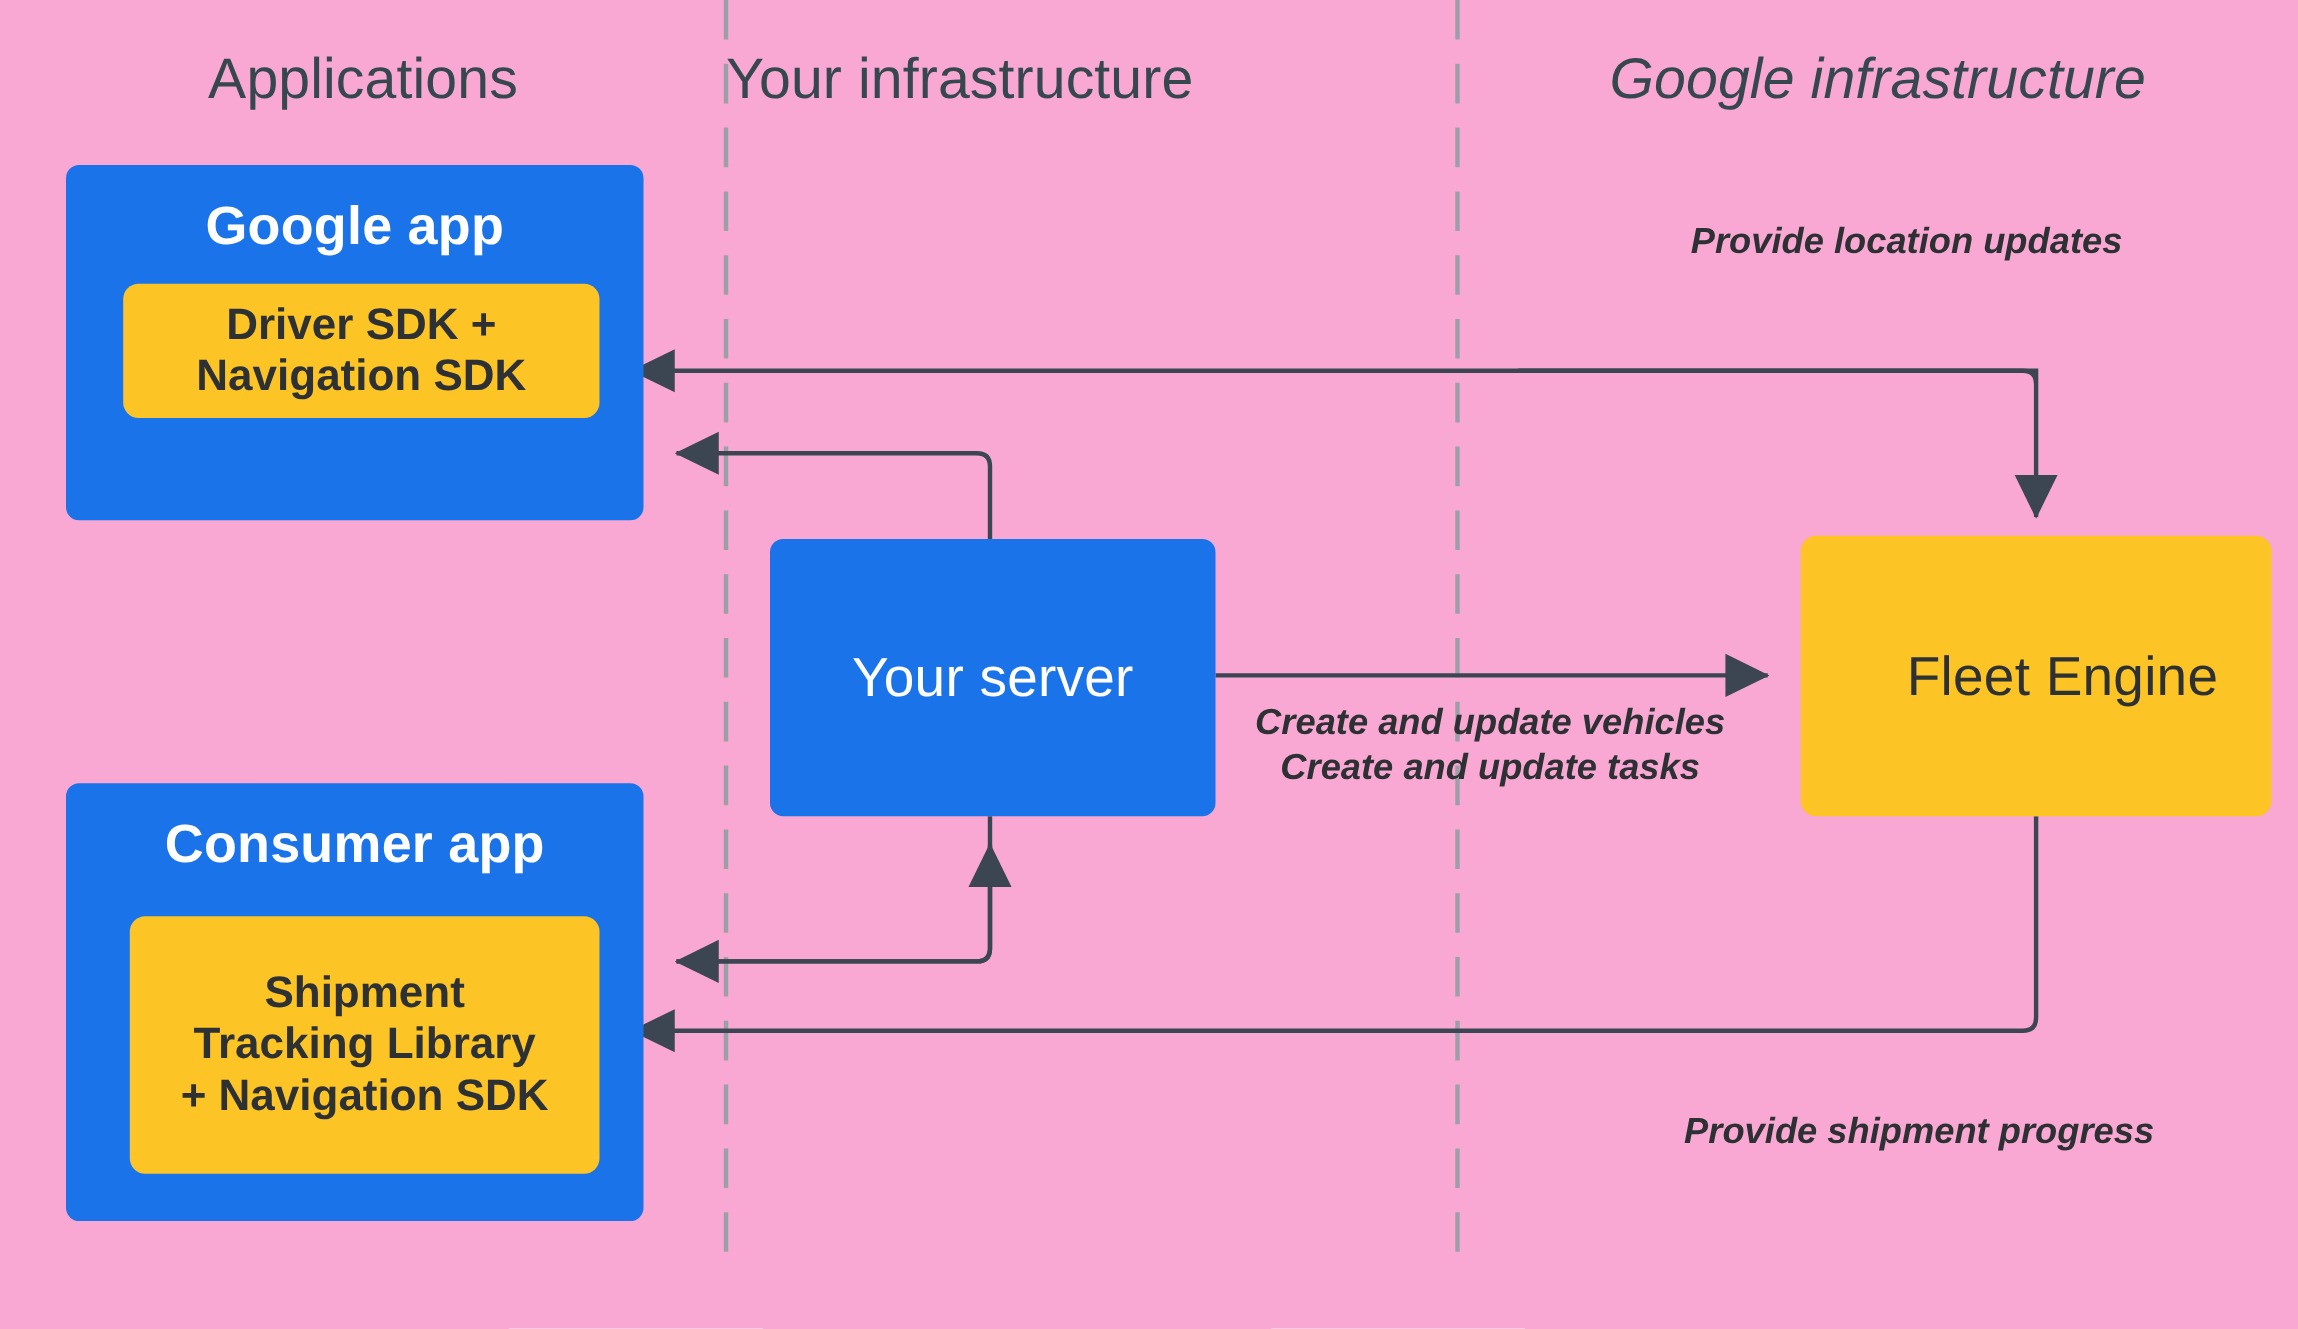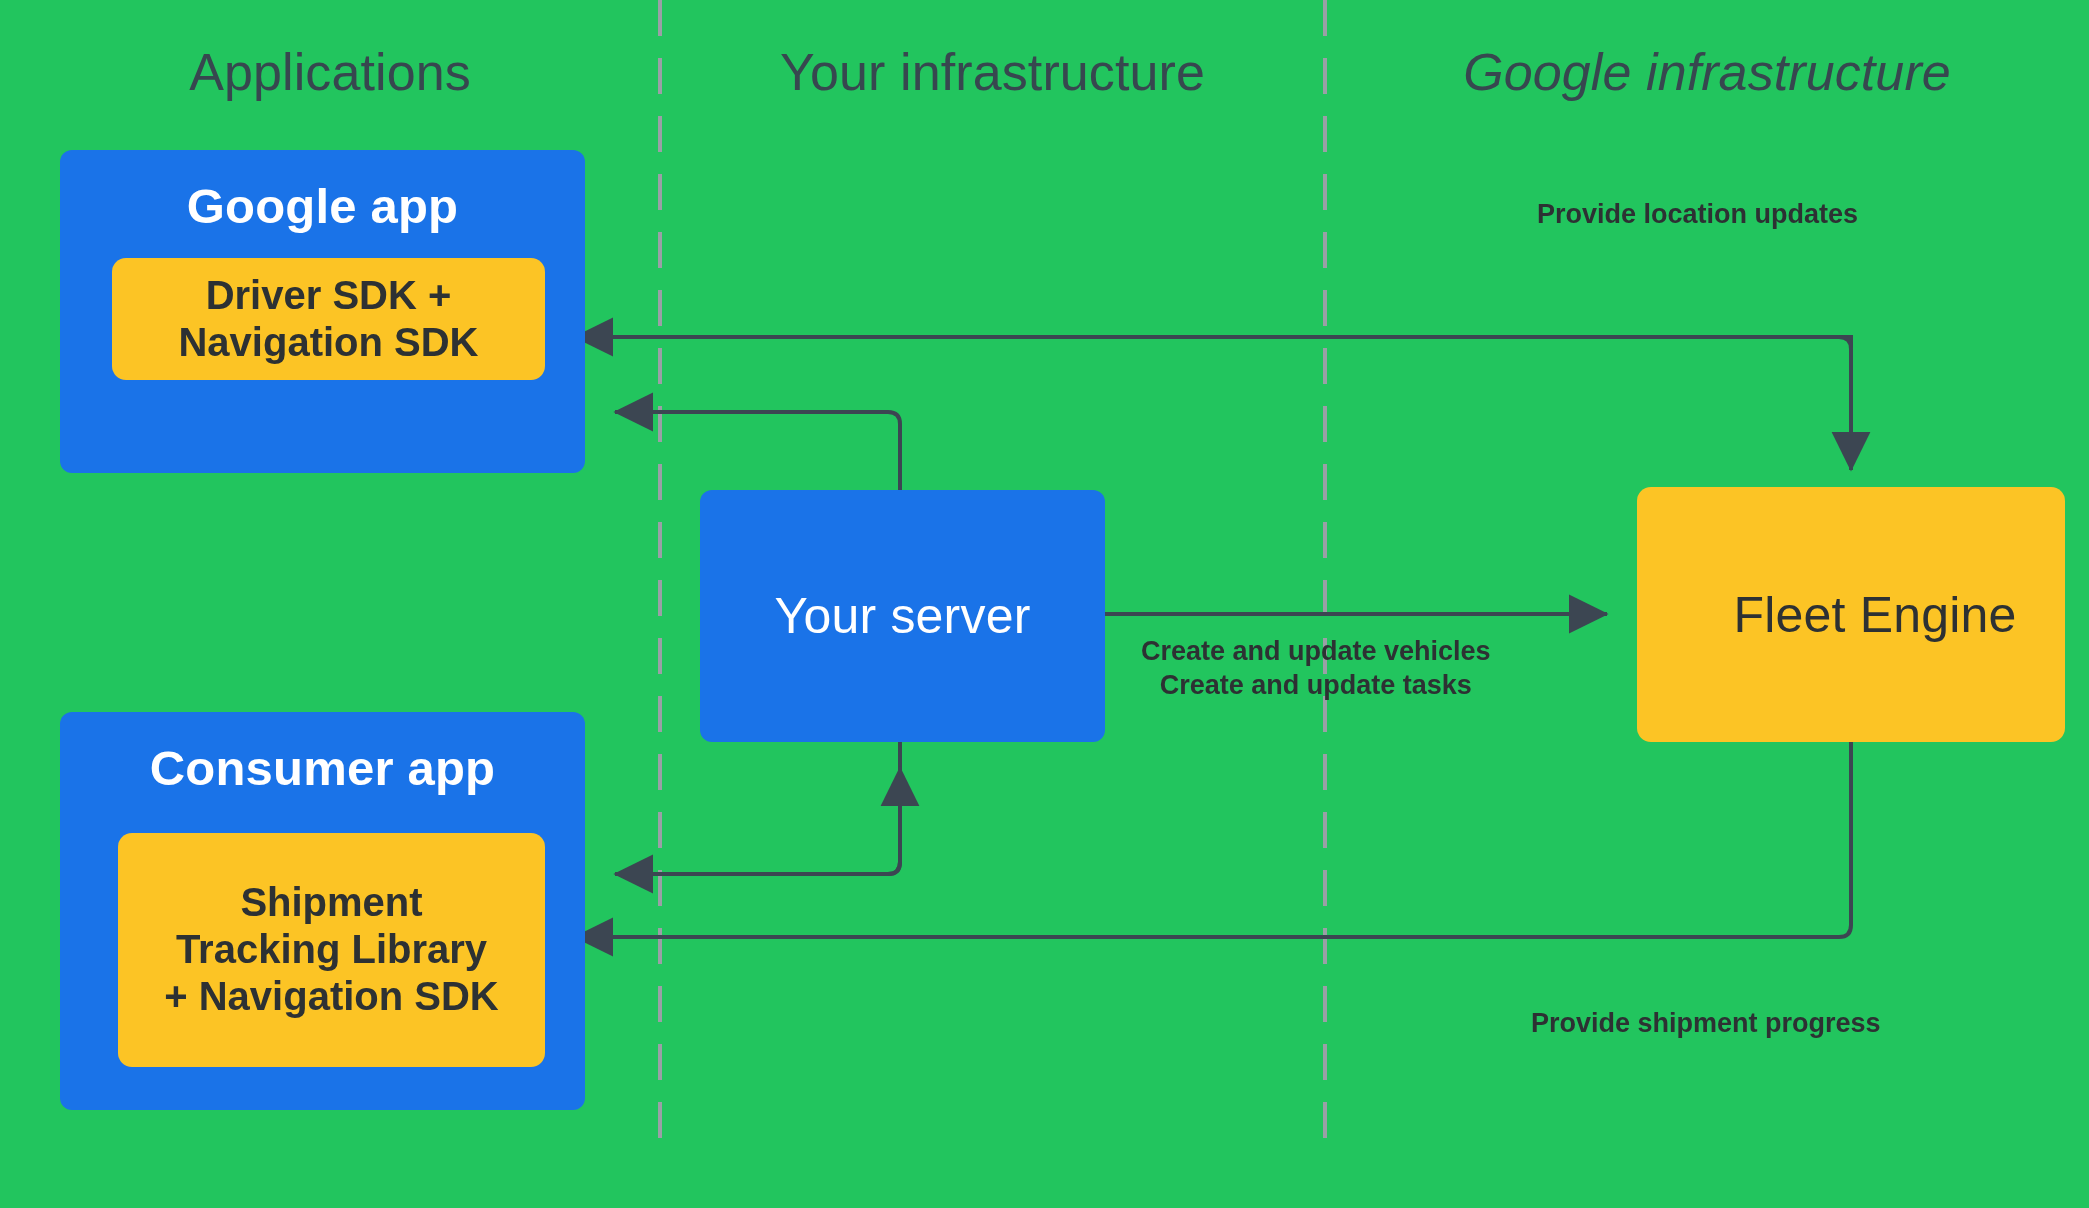--- a/index.html
+++ b/index.html
@@ -4,36 +4,36 @@
 <style>
   html,body{margin:0;padding:0;background:#ffffff;}
   body{
     font-family:"Liberation Sans", sans-serif;
     -webkit-font-smoothing:antialiased;
   }
   #stage{
     position:relative;
     width:2089px;
     height:1208px;
-    background:#22c55e;
+    background:#f9a8d4;
     overflow:hidden;
   }
   #wires{position:absolute;left:0;top:0;width:2089px;height:1208px;}
 
   
   .col-title{
     position:absolute;
     font-size:52px;
     font-weight:400;
     color:#37474f;
     white-space:nowrap;
     letter-spacing:.1px;
   }
   #title-apps{left:0;top:42px;width:660px;text-align:center;}
-  #title-your{left:660px;top:42px;width:665px;text-align:center;}
+  #title-your{left:660px;top:42px;width:665px;text-align:left;}
   #title-goog{left:1325px;top:42px;width:764px;text-align:center;font-style:italic;}
 
   
   .node{position:absolute;box-sizing:border-box;}
   .blue{background:#1a73e8;border-radius:12px;}
   .yellow{background:#fbc02d;background:#fcc425;border-radius:14px;}
 
   .app-title{
     position:absolute;left:0;right:0;
     text-align:center;
@@ -74,23 +74,24 @@
   #consumer-sdk{left:118px;top:833px;width:427px;height:234px;}
 
   #fleet-engine{left:1637px;top:487px;width:428px;height:255px;}
   #fleet-engine .node-label{color:#2d3133;font-size:50px;padding-left:48px;}
 
   
   .edge-label{
     position:absolute;
     color:#2d3133;
     font-weight:bold;
-    font-size:27px;
+    font-size:33px;
     white-space:nowrap;
     line-height:1.25;
+    font-style:italic;
   }
   #lbl-loc{left:1537px;top:198px;}
   #lbl-create{left:1141px;top:635px;text-align:center;}
   #lbl-ship{left:1531px;top:1007px;}
 </style>
 </head>
 <body>
 
 <div id="stage">
 

